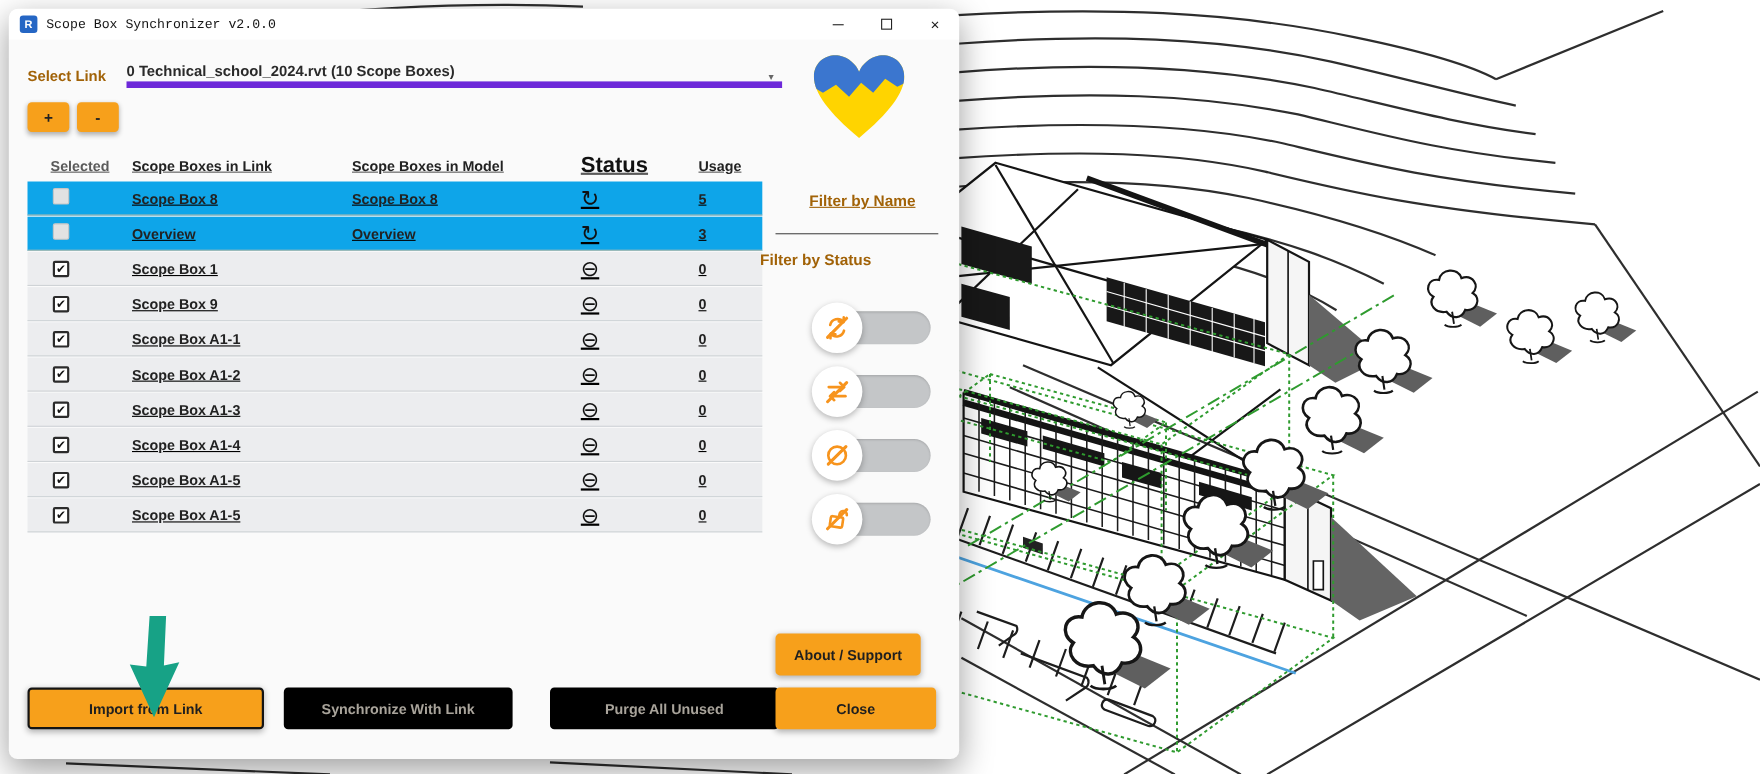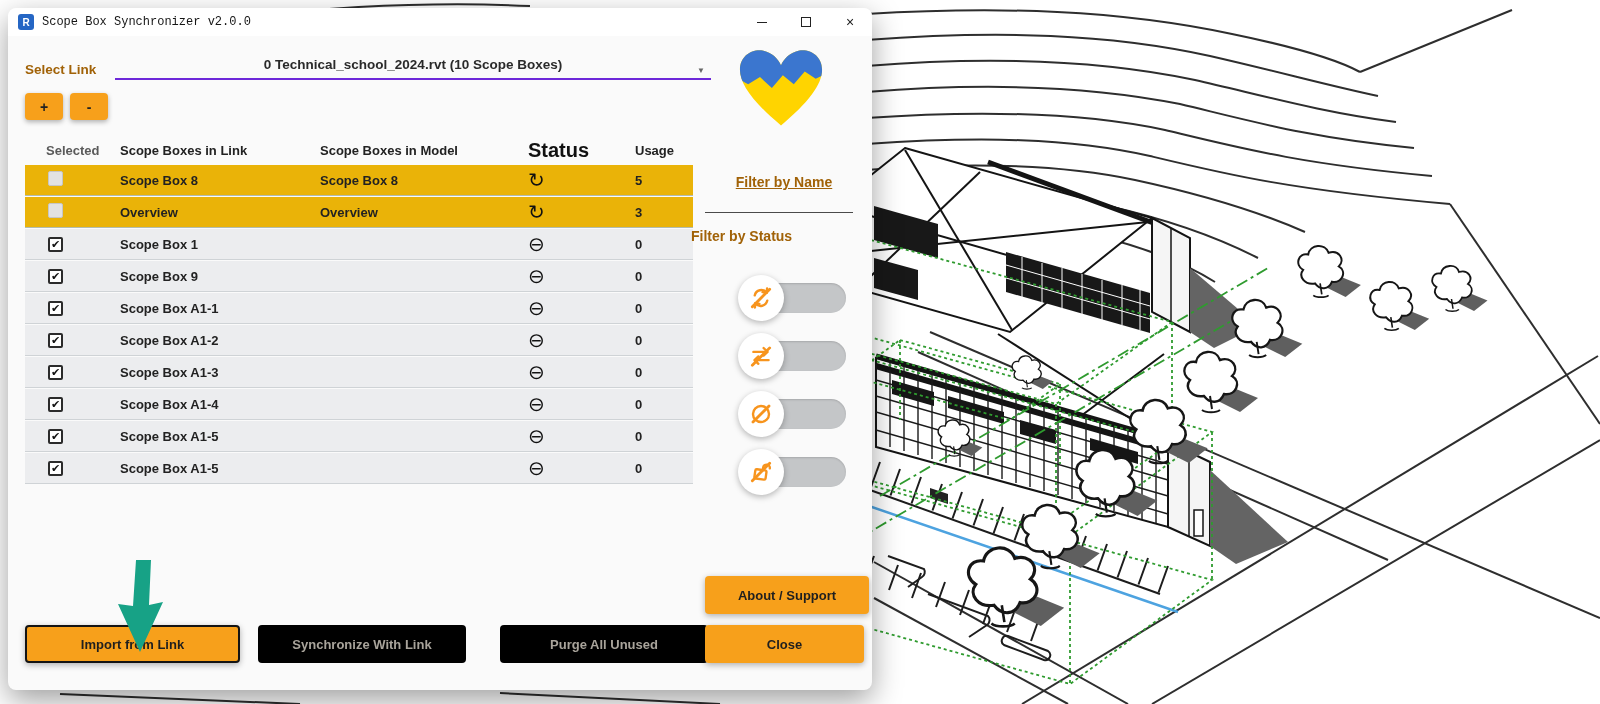--- a/index.html
+++ b/index.html
@@ -18,34 +18,34 @@
   .title { margin-left:8px; font-size:12px; color:#151515;font-family:Liberation Mono, monospace; }
   .wincontrols { position:absolute; right:0; top:0; height:28px; display:flex; }
   .winbtn { width:44px; height:28px; display:flex; align-items:center; justify-content:center;
     color:#222; font-size:14px; }
   .winbtn .min { width:10px; height:0; border-top:1.4px solid #222; display:block; }
   .winbtn .max { width:10px; height:10px; border:1.4px solid #222; display:block; }
 
   .lbl-orange { color:#a16207; font-weight:bold; font-size:13.5px; }
   .select-link-label { position:absolute; left:17px; top:54px; }
   .dropdown { position:absolute; left:107px; top:46px; width:596px; height:26px;
-    border-bottom:2px solid #6d28d9; font-size:13.5px; font-weight:bold; color:#2a2a2a;
-    line-height:22px;text-align:center; }
+    border-bottom:6px solid #6d28d9; font-size:13.5px; font-weight:bold; color:#2a2a2a;
+    line-height:22px; }
   .dropdown .arrow { position:absolute; right:6px; top:6px; font-size:8px; color:#666; }
 
   .sqbtn { position:absolute; width:38px; height:27px; background:#f7a01b; border:none;
     border-radius:4px; font-size:14px; font-weight:bold; color:#222;
     box-shadow:0 2px 5px rgba(0,0,0,.3); }
 
   
   .table { position:absolute; left:17px; top:127px; width:668px; font-size:13px; }
-  .trow { display:grid; grid-template-columns:78px 205px 175px 90px 120px; align-items:center; }
+  .trow { display:grid; grid-template-columns:78px 205px 175px 90px 120px; align-items:center;text-decoration:underline; }
   .thead { height:30px; color:#5a5a5a; font-weight:bold; }
   .row { height:31px; background:#ecedef; margin-bottom:1px; border-bottom:1px solid #cfd3d6; }
-  .row.green { background:#eab308; border-bottom:1px solid #b2bcae; }
+  .row.green { background:#0ea5e9; border-bottom:1px solid #b2bcae; }
   .c-sel  { padding-left:21px; }
   .c-link { padding-left:17px; font-weight:bold; color:#222; }
   .c-model{ padding-left:12px; font-weight:bold; color:#222; }
   .c-status{ padding-left:45px; font-size:20px; color:#111; }
   .c-usage { padding-left:62px; font-weight:bold; color:#222; }
   .row .c-sel { padding-left:23px; }
   .checkbox { width:15px; height:15px; display:inline-flex; align-items:center; justify-content:center;
     background:#fff; border:2px solid #2b2b2b; border-radius:2px; font-size:11px; color:#111; }
   .checkbox.disabled { background:#e2e2e2; border:1px solid #c6c6c6; }
 
@@ -58,22 +58,22 @@
   .toggle { position:relative; width:112px; height:46px; margin-bottom:12px; }
   .toggle .track { position:absolute; left:20px; top:8px; width:88px; height:30px;
     background:#c4c6c8; border-radius:15px; box-shadow:inset 0 1px 2px rgba(0,0,0,.15); }
   .toggle .thumb { position:absolute; left:0; top:0; width:46px; height:46px; border-radius:50%;
     background:#fff; box-shadow:0 2px 6px rgba(0,0,0,.28); display:flex; align-items:center; justify-content:center; }
 
   
   .btn { position:absolute; height:38px; border-radius:4px; border:none; font-size:13px;
     font-weight:bold; color:#1f1f1f; background:#f7a01b; box-shadow:0 2px 6px rgba(0,0,0,.3); }
   .btn.disabled { background:#000000; color:#a9a49b; box-shadow:none; }
-  #btn-about  { left:697px; top:568px; width:164px; }
-  #btn-close  { left:697px; top:617px; width:159px; }
+  #btn-about  { left:697px; top:568px; width:132px; }
+  #btn-close  { left:697px; top:617px; width:146px; }
   #btn-import { left:17px;  top:617px; width:215px; border:2px solid #141414; }
   #btn-sync   { left:250px; top:617px; width:208px; }
   #btn-purge  { left:475px; top:617px; width:208px;margin-left:17px; }
   .anno-arrow { position:absolute; left:98px; top:552px; z-index:5; }
 </style>
 </head>
 <body>
 
 <svg id="bg" width="1600" height="704" viewBox="0 0 1600 704">
   <rect width="1600" height="704" fill="#ffffff"></rect>

